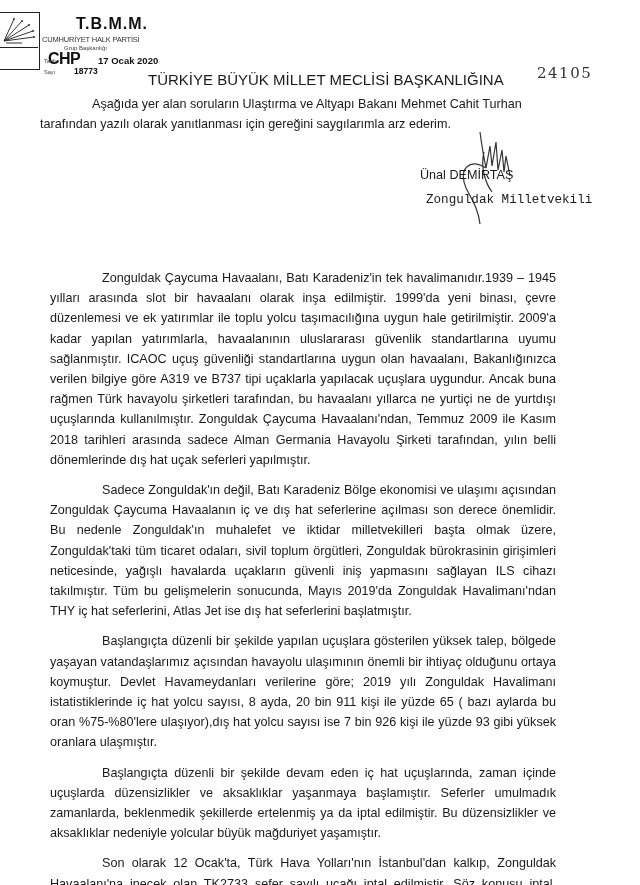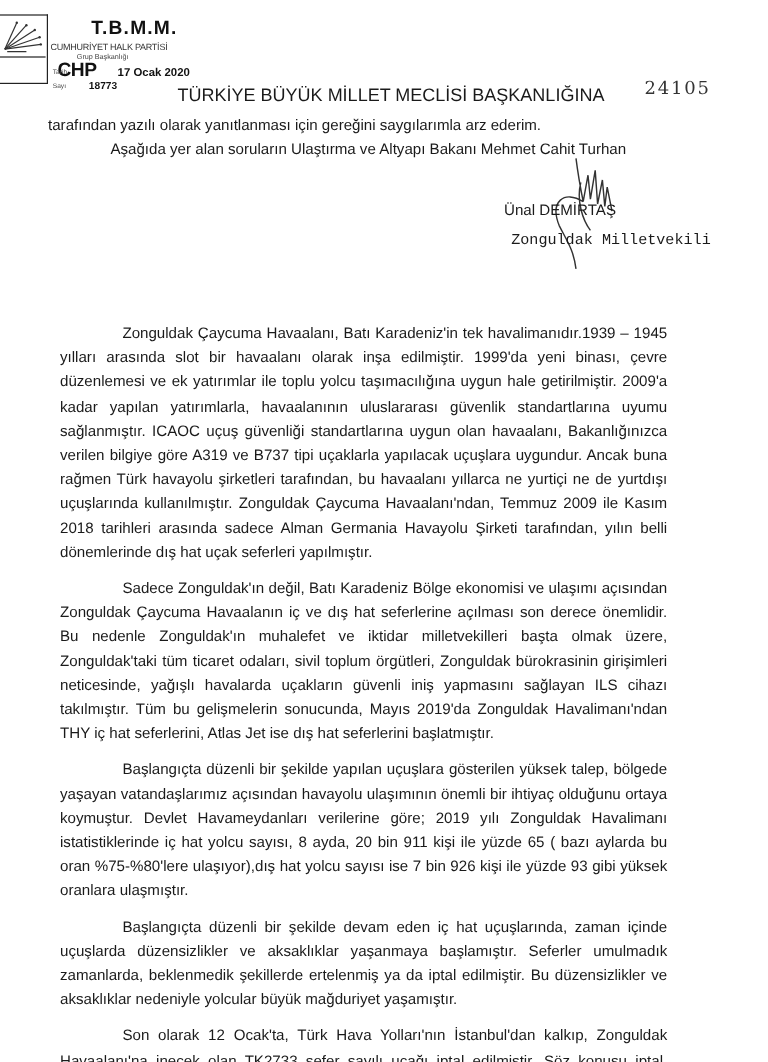--- a/index.html
+++ b/index.html
@@ -119,22 +119,22 @@
 <div class="stamp-label" style="top:58px;">Tarih</div>
 <div class="stamp-date">17 Ocak 2020</div>
 <div class="stamp-label" style="top:69px;">Sayı</div>
 <div class="stamp-num">18773</div>
 
 <div class="doc-number">24105</div>
 
 <div class="doc-heading">TÜRKİYE BÜYÜK MİLLET MECLİSİ BAŞKANLIĞINA</div>
 
 <div class="intro">
+  <div><span class="indent"></span><span>Aşağıda yer alan soruların Ulaştırma ve Altyapı Bakanı Mehmet Cahit Turhan</span></div>
   <div>tarafından yazılı olarak yanıtlanması için gereğini saygılarımla arz ederim.</div>
-  <div><span class="indent"></span><span>Aşağıda yer alan soruların Ulaştırma ve Altyapı Bakanı Mehmet Cahit Turhan</span></div>
 </div>
 
 <div class="signature">
   <svg width="110" height="100" viewBox="0 0 110 100">
     <path d="M40 4 C 42 20, 44 30, 46 40 L 50 18 L 52 38 L 56 14 L 58 42 L 62 22 L 64 44 L 66 28 L 70 48
              M 46 40 C 30 30, 18 40, 26 60 C 32 72, 38 80, 40 96
              M 44 24 C 40 40, 46 56, 52 64" stroke="#333" stroke-width="1.2" fill="none"></path>
   </svg>
 </div>
 <div class="sig-name">Ünal DEMİRTAŞ</div>

